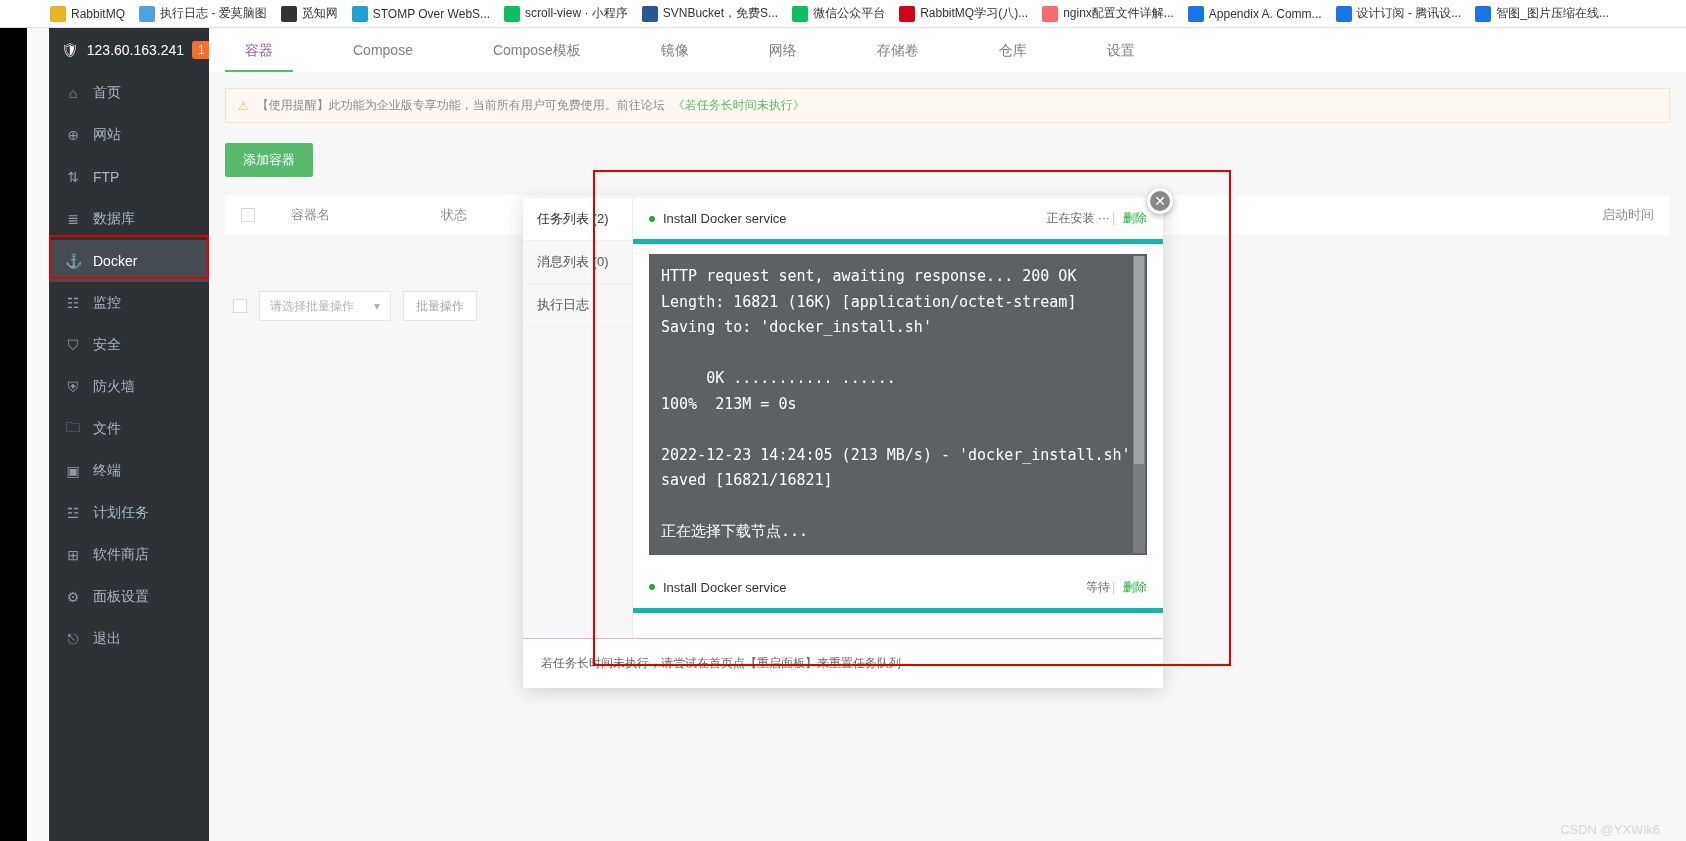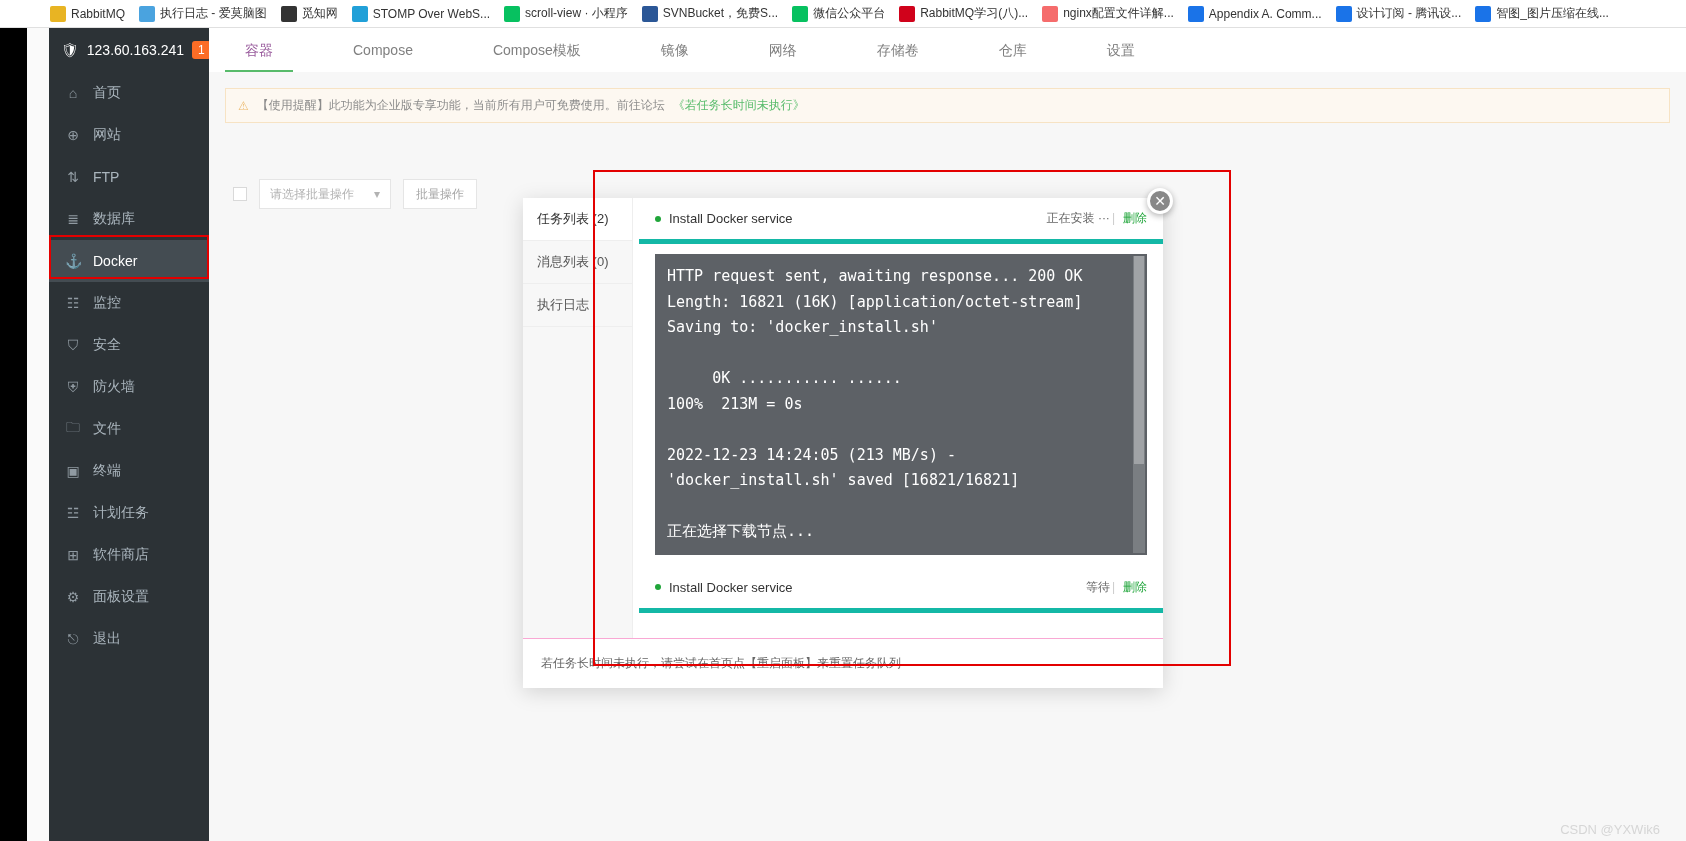--- a/index.html
+++ b/index.html
@@ -237,21 +237,20 @@
     }
     .modal-header {
       padding: 14px 18px;
       border-bottom: 1px solid #eee;
       font-size: 14px;
       color: #333;
     }
     .modal-body {
       display: flex;
       min-height: 440px;
-      gap: 6px;
     }
     .modal-sidebar {
       width: 110px;
       background: #f7f7f7;
       border-right: 1px solid #eee;
     }
     .modal-side-item {
       padding: 12px 14px;
       font-size: 13px;
       color: #555;
@@ -465,21 +464,33 @@
         <div class="tab">设置</div>
       </div>
 
     <div class="content-wrap">
       <div class="alert">
         <span class="warn-icon">⚠</span>
         <span>【使用提醒】此功能为企业版专享功能，当前所有用户可免费使用。前往论坛 </span>
         <span class="link">《若任务长时间未执行》</span>
       </div>
 
-
+      <div class="toolbar">
+        <button class="btn-primary">添加容器</button>
+      </div>
+
+      <div class="table-header">
+        <div class="col-checkbox">
+            <div class="checkbox-box"></div>
+          </div>
+        <div class="col-name">容器名</div>
+        <div class="col-status">状态</div>
+        <div class="col-image">镜像</div>
+        <div class="col-time">启动时间</div>
+      </div>
 
       <div class="batch-bar">
         <div class="checkbox-box"></div>
         <div class="batch-select">
           <span>请选择批量操作</span>
           <span>▾</span>
         </div>
         <button class="batch-btn">批量操作</button>
       </div>
     </div>

